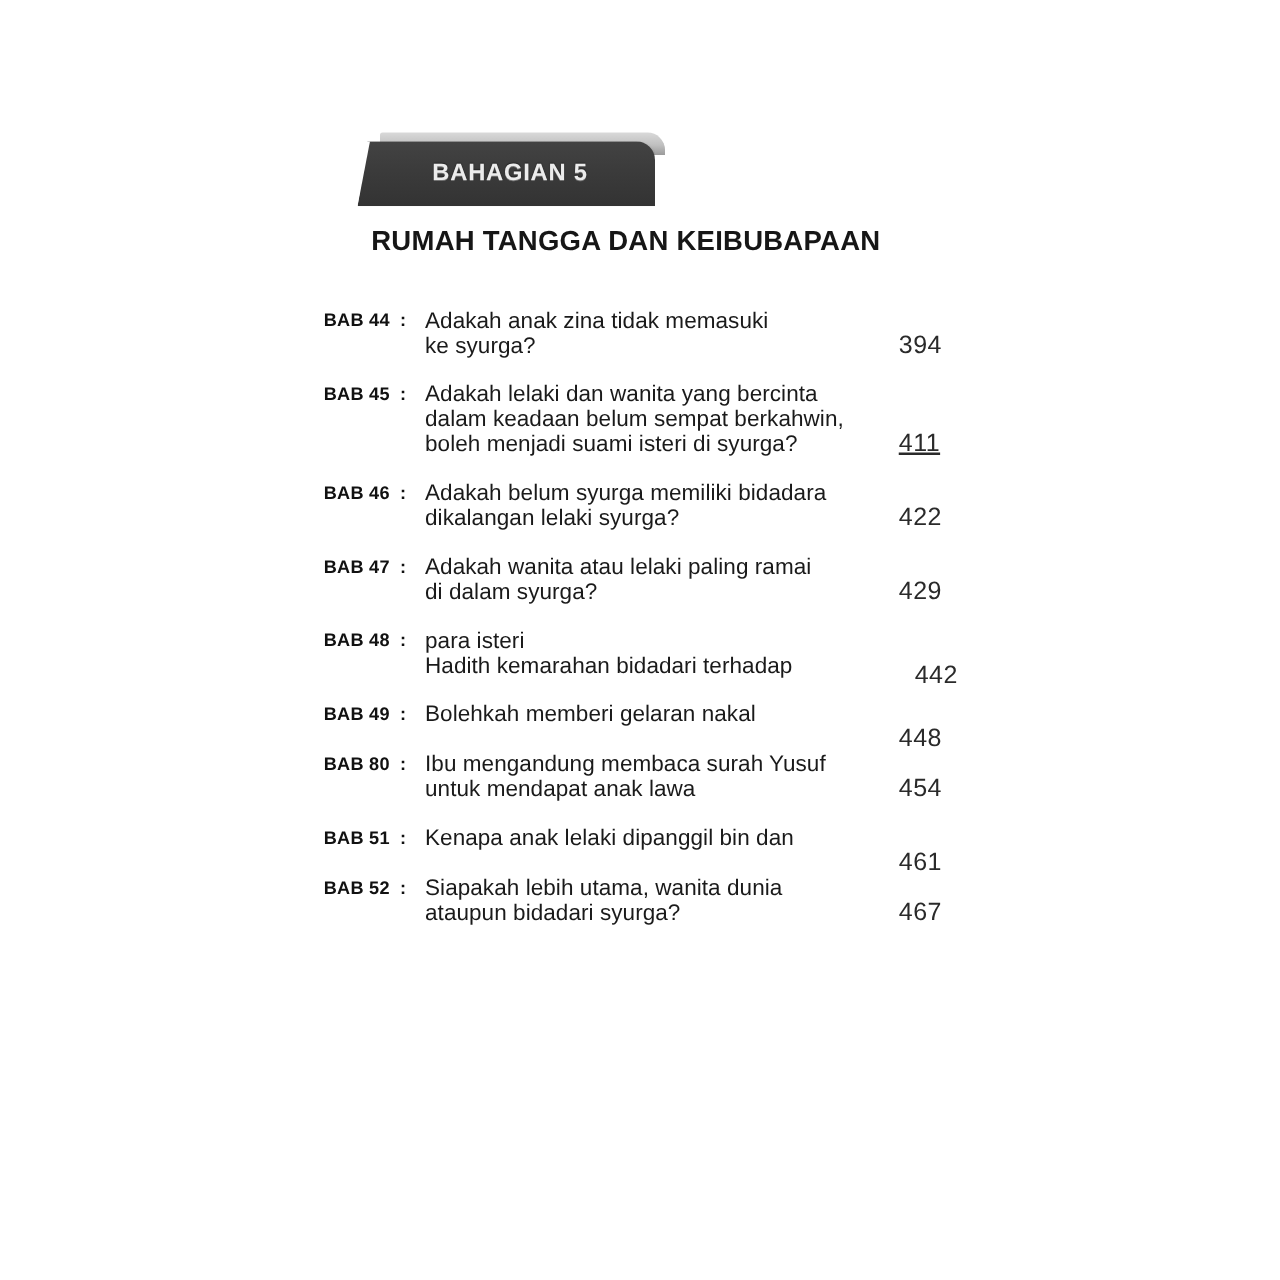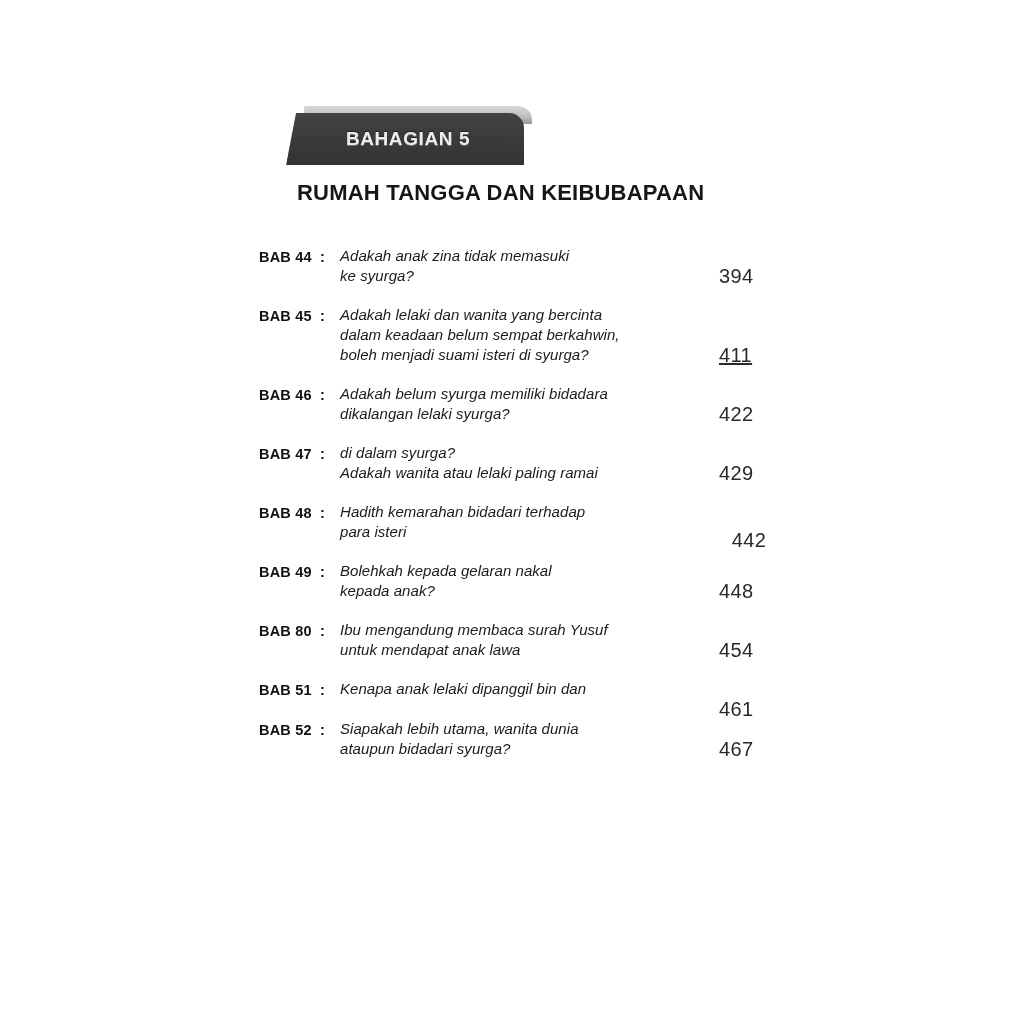--- a/index.html
+++ b/index.html
@@ -129,25 +129,24 @@
     font-weight: bold;
     color: #111111;
     line-height: 20px;
     padding-top: 1px;
     text-align: left;
     padding-left: 7px;
     box-sizing: border-box;
   }
   .title-col {
     flex: 1 1 auto;
-    font-size: 15px;
+    font-size: 18px;
     line-height: 20px;
     color: #1a1a1a;
     letter-spacing: 0.05px;
-    font-style: italic;
   }
   .title-line {
     display: block;
     white-space: nowrap;
   }
   .page-num {
     position: absolute;
     right: 0;
     width: 60px;
     text-align: left;
@@ -197,40 +196,39 @@
         <div class="title-col">
           <span class="title-line">Adakah belum syurga memiliki bidadara</span>
           <span class="title-line">dikalangan lelaki syurga?</span>
         </div>
         <div class="page-num" style="top: 20px;">422</div>
       </div>
       <div class="toc-row">
         <div class="bab-label">BAB 47</div>
         <div class="colon">:</div>
         <div class="title-col">
+          <span class="title-line">Adakah wanita atau lelaki paling ramai</span>
           <span class="title-line">di dalam syurga?</span>
-          <span class="title-line">Adakah wanita atau lelaki paling ramai</span>
         </div>
         <div class="page-num" style="top: 20px;">429</div>
       </div>
       <div class="toc-row">
         <div class="bab-label">BAB 48</div>
         <div class="colon">:</div>
         <div class="title-col">
+          <span class="title-line">para isteri</span>
           <span class="title-line">Hadith kemarahan bidadari terhadap</span>
-          <span class="title-line">para isteri</span>
         </div>
         <div class="page-num" style="top: 28px; text-align: center;">442</div>
       </div>
       <div class="toc-row">
         <div class="bab-label">BAB 49</div>
         <div class="colon">:</div>
         <div class="title-col">
-          <span class="title-line">Bolehkah kepada gelaran nakal</span>
-          <span class="title-line">kepada anak?</span>
+          <span class="title-line">Bolehkah memberi gelaran nakal</span>
         </div>
         <div class="page-num" style="top: 20px;">448</div>
       </div>
       <div class="toc-row">
         <div class="bab-label">BAB 80</div>
         <div class="colon">:</div>
         <div class="title-col">
           <span class="title-line">Ibu mengandung membaca surah Yusuf</span>
           <span class="title-line">untuk mendapat anak lawa</span>
         </div>

